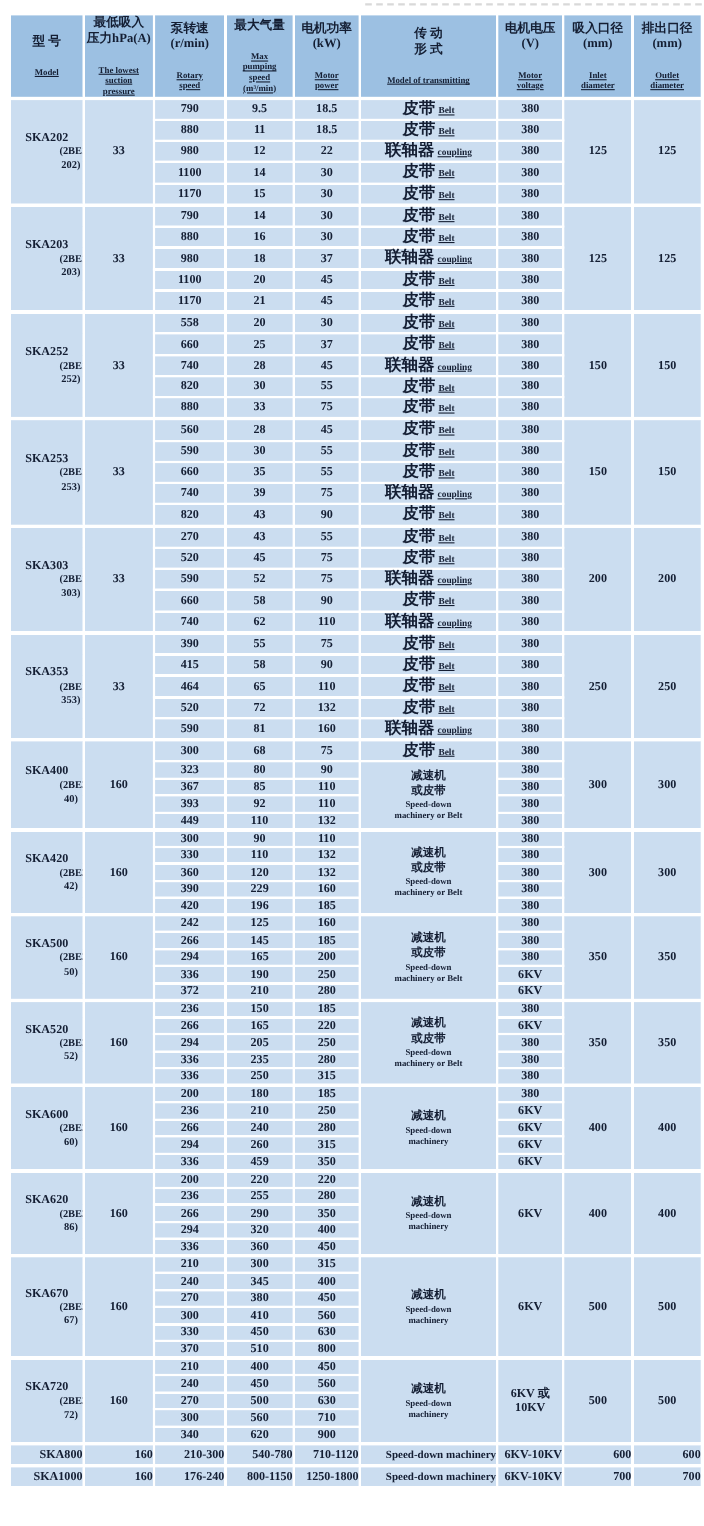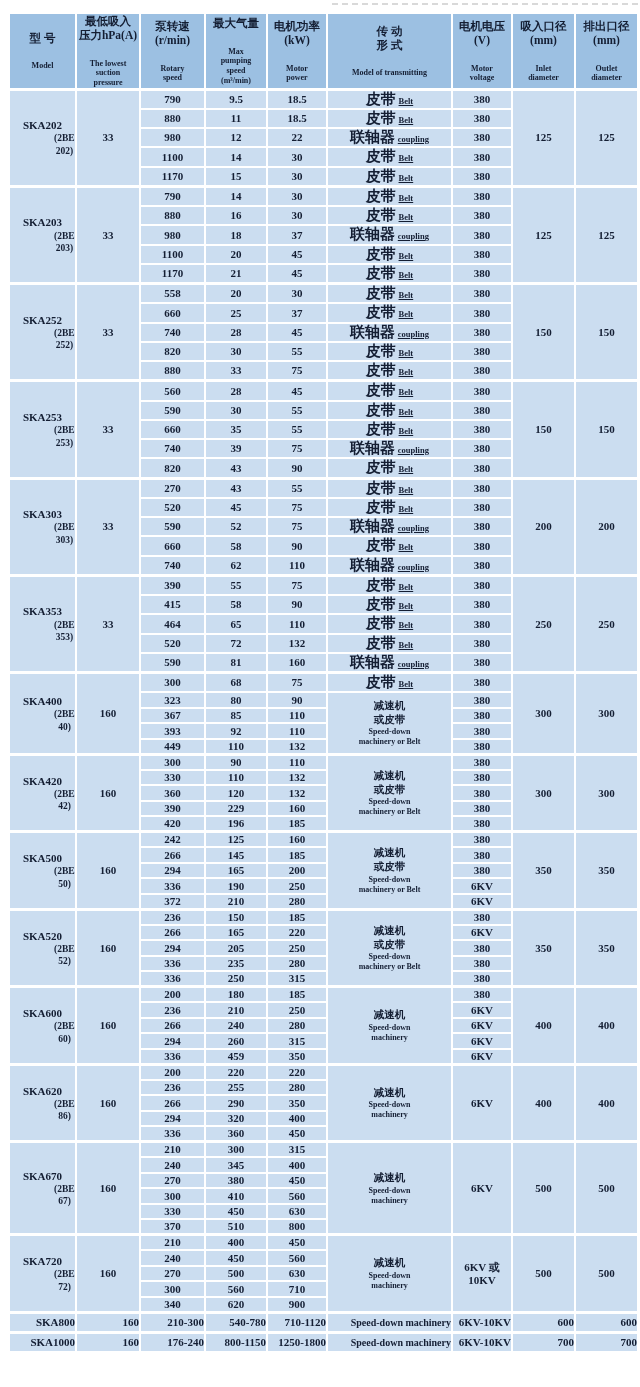--- a/index.html
+++ b/index.html
@@ -20,21 +20,21 @@
     white-space:pre-line;
     line-height:1.15;
     overflow:hidden;
   }
   .spec thead th { background:#9cc0e2; height:74px; border-bottom:3px solid #ffffff; }
   .spec tbody td { height:15.5px; font-size:11px; }
   tr.tall td { height:20px;text-align:right; }
   tr.group-start td { border-top:3px solid #ffffff; }
 
   .hzh { font-size:11.5px; line-height:1.25; }
-  .hen { font-size:8px; line-height:1.2; margin-top:16px; }
+  .hen { font-size:8px; line-height:1.2; margin-top:16px;text-decoration:underline; }
 
   .model-name { font-size:11px; line-height:1.3; }
   .model-code { font-size:9.5px; line-height:1.3;padding-left:44px; }
 
   .tzh  { font-size:15px; }
   .ten  { font-size:8.5px;text-decoration:underline; }
   .ten-solo { font-size:10px; }
   .tzhb { display:block; font-size:10.5px; line-height:1.3; }
   .tenb { display:block; font-size:8px;  line-height:1.25; margin-top:1px; }
 </style>

